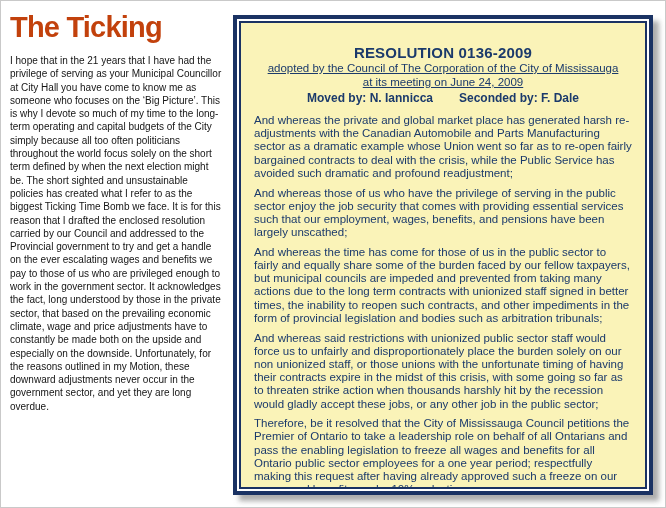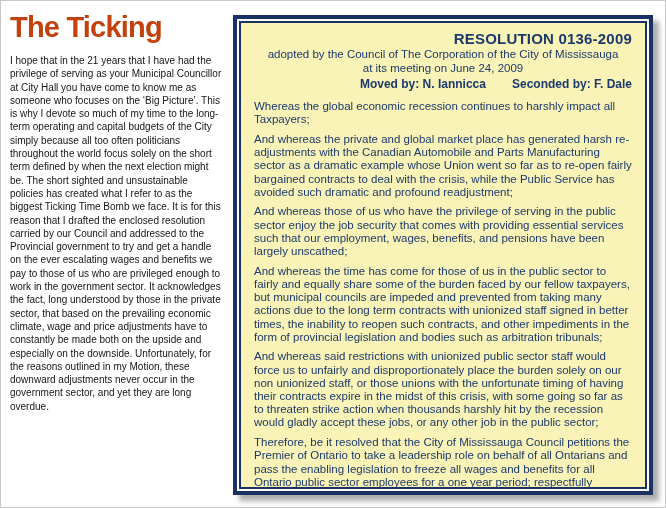--- a/index.html
+++ b/index.html
@@ -59,34 +59,33 @@
     background: #faf3b8;
     padding: 7px 13px 6px 13px;
     color: #1b3a6b;
     overflow: hidden;
   }
   .res-header { text-align: center; }
   .res-title {
     font-weight: bold;
     font-size: 15px;
     line-height: 18px;
-    margin-top: 0;
+    margin-top: 14px;
     letter-spacing: 0.2px;
-    text-align: right;
   }
   .res-sub {
     font-size: 11.5px;
     line-height: 13.5px;
+    text-decoration: underline;
   }
   .res-moved {
     font-weight: bold;
     font-size: 12px;
     line-height: 15px;
     margin-top: 2px;
-    text-align: right;
   }
   .res-moved .seconded { margin-left: 26px; }
   .res-body { margin-top: 8px; }
   .res-body p {
     margin: 0 0 6.5px 0;
     font-size: 11.5px;
     line-height: 13.2px;
   }
 </style>
 </head>
@@ -107,21 +106,20 @@
       <div class="res-header">
         <div class="res-title">RESOLUTION 0136-2009</div>
         <div class="res-sub">adopted by the Council of The Corporation of the City of Mississauga</div>
         <div class="res-sub">at its meeting on June 24, 2009</div>
         <div class="res-moved">
           <span>Moved by: N. Iannicca</span><span class="seconded">Seconded by: F. Dale</span>
         </div>
       </div>
 
       <div class="res-body">
-        <p>Whereas the global economic recession continues to harshly impact all Taxpayers;</p>
         <p>And whereas the private and global market place has generated harsh re-adjustments with the Canadian Automobile and Parts Manufacturing sector as a dramatic example whose Union went so far as to re-open fairly bargained contracts to deal with the crisis, while the Public Service has avoided such dramatic and profound readjustment;</p>
         <p>And whereas those of us who have the privilege of serving in the public sector enjoy the job security that comes with providing essential services such that our employment, wages, benefits, and pensions have been largely unscathed;</p>
         <p>And whereas the time has come for those of us in the public sector to fairly and equally share some of the burden faced by our fellow taxpayers, but municipal councils are impeded and prevented from taking many actions due to the long term contracts with unionized staff signed in better times, the inability to reopen such contracts, and other impediments in the form of provincial legislation and bodies such as arbitration tribunals;</p>
         <p>And whereas said restrictions with unionized public sector staff would force us to unfairly and disproportionately place the burden solely on our non unionized staff, or those unions with the unfortunate timing of having their contracts expire in the midst of this crisis, with some going so far as to threaten strike action when thousands harshly hit by the recession would gladly accept these jobs, or any other job in the public sector;</p>
         <p>Therefore, be it resolved that the City of Mississauga Council petitions the Premier of Ontario to take a leadership role on behalf of all Ontarians and pass the enabling legislation to freeze all wages and benefits for all Ontario public sector employees for a one year period; respectfully making this request after having already approved such a freeze on our wages and benefits, and a 10% reduction on our expenses.</p>
       </div>
 
     </div>
   </div>
 

